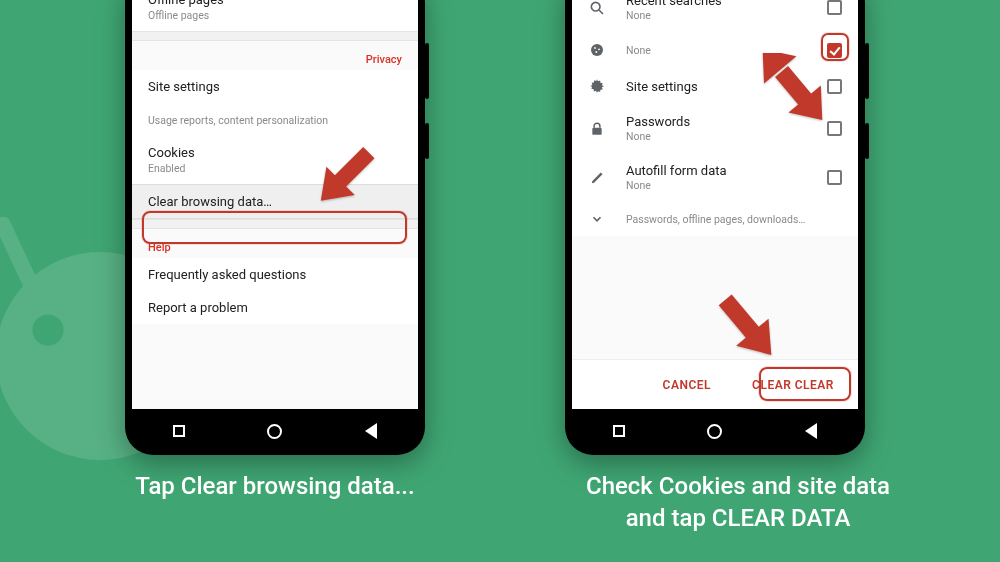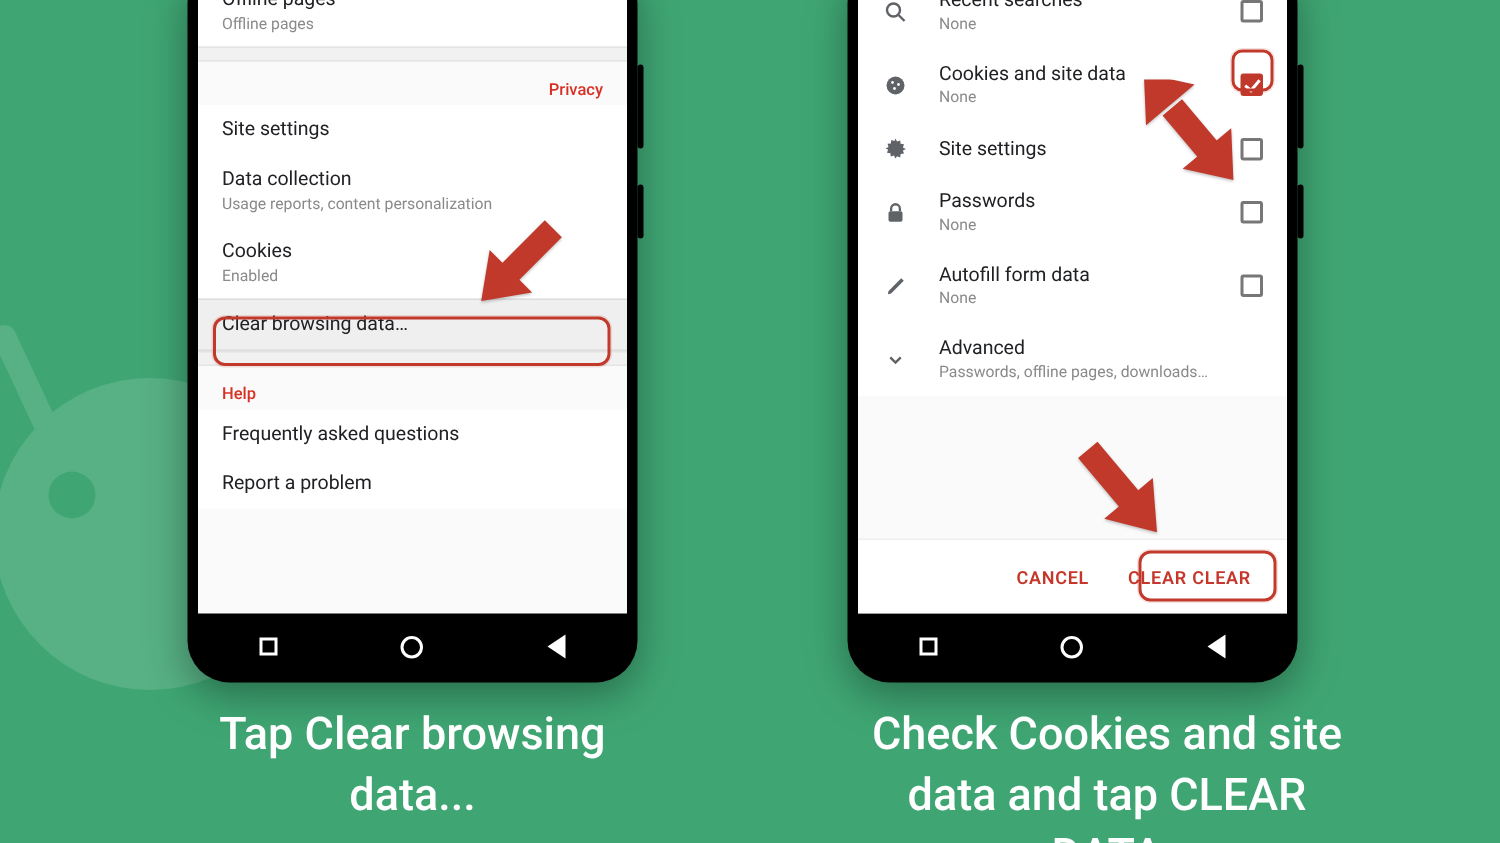--- a/index.html
+++ b/index.html
@@ -80,28 +80,28 @@
     .rrow .ic { width:22px; display:flex; justify-content:center; color:#5f6368;}
     .rrow .txt { flex:1; padding-left:18px; }
     .rrow .ttl { font-size:13px; color:#202124;}
     .rrow .sb { font-size:10.5px; color:#8a8a8a; margin-top:1px;}
     .chk { width:15px; height:15px; border:2px solid #777; border-radius:2px; background:#fff;}
     .chk.on { border-color:#c0392b; background:#c0392b; position:relative;}
     .chk.on::after{content:"";position:absolute;left:3px;top:0px;width:4px;height:8px;border:solid #fff;border-width:0 2px 2px 0;transform:rotate(40deg);}
 
     .actions{
       position:absolute; bottom:0; left:0; right:0; height:50px;
-      display:flex; justify-content:flex-end; align-items:center; gap:2px;
+      display:flex; justify-content:flex-end; align-items:center; gap:17px;
       background:#fff; border-top:1px solid #eee;
       padding-right:12px;
     }
     .btn{ font-size:12px; font-weight:600; color:#c5362b; letter-spacing:.5px; padding:8px 12px;}
 
     .caption {
-      position:absolute; color:#fff; font-size:30px; text-align:center; line-height:1.35; font-weight:500;
+      position:absolute; color:#fff; font-size:24px; text-align:center; line-height:1.35; font-weight:500;
     }
 
     #phone1{left:125px;}
     #phone2{left:565px;}
     #cap1{left:125px;top:470px;width:300px;}
     #cap2{left:568px;top:470px;width:340px;}
   </style>
 </head>
 <body>
 
@@ -117,21 +117,20 @@
     <div class="row">
       <div class="title">Offline pages</div>
       <div class="sub">Offline pages</div>
     </div>
     <div class="divider"></div>
     <div class="sec privacy">Privacy</div>
     <div class="row">
       <div class="title">Site settings</div>
     </div>
     <div class="row">
-      <div class="title">Data collection</div>
       <div class="sub">Usage reports, content personalization</div>
     </div>
     <div class="row">
       <div class="title">Cookies</div>
       <div class="sub">Enabled</div>
     </div>
     <div class="row" style="background:#efefef;border-top:1px solid #ddd;border-bottom:1px solid #ddd;">
       <div class="title">Clear browsing data…</div>
     </div>
     <div class="divider"></div>
@@ -178,21 +177,20 @@
     <div class="rrow">
       <div class="ic">
           <svg width="16" height="16" viewBox="0 0 24 24" fill="#5f6368">
             <circle cx="12" cy="12" r="9"></circle>
             <circle cx="9" cy="9" r="1.4" fill="#fafafa"></circle>
             <circle cx="15" cy="11" r="1.4" fill="#fafafa"></circle>
             <circle cx="11" cy="15" r="1.4" fill="#fafafa"></circle>
           </svg>
         </div>
       <div class="txt">
-          <div class="ttl">Cookies and site data</div>
           <div class="sb">None</div>
         </div>
       <div class="chk on"></div>
     </div>
     <div class="rrow">
       <div class="ic">
           <svg width="16" height="16" viewBox="0 0 24 24" fill="#5f6368">
             <circle cx="12" cy="12" r="3" fill="#fafafa"></circle>
             <path d="M12 2l1.5 3 3.2-1.1.4 3.4 3.4.4-1.1 3.2 3 1.5-3 1.5 1.1 3.2-3.4.4-.4 3.4-3.2-1.1L12 22l-1.5-3-3.2 1.1-.4-3.4-3.4-.4 1.1-3.2L2 12l3-1.5L4 7.3l3.4-.4.4-3.4 3.2 1.1z"></path>
           </svg>
@@ -227,21 +225,20 @@
         </div>
       <div class="chk"></div>
     </div>
     <div class="rrow">
       <div class="ic">
           <svg width="14" height="14" viewBox="0 0 24 24" fill="none" stroke="#5f6368" stroke-width="2.8">
             <polyline points="6 9 12 15 18 9"></polyline>
           </svg>
         </div>
       <div class="txt">
-          <div class="ttl">Advanced</div>
           <div class="sb">Passwords, offline pages, downloads…</div>
         </div>
     </div>
 
     <div class="actions">
       <div class="btn">CANCEL</div>
       <div class="btn">CLEAR CLEAR</div>
     </div>
 
     <div class="hlbox" style="right:9px;top:50px;width:28px;height:28px;border-radius:7px;"></div>

